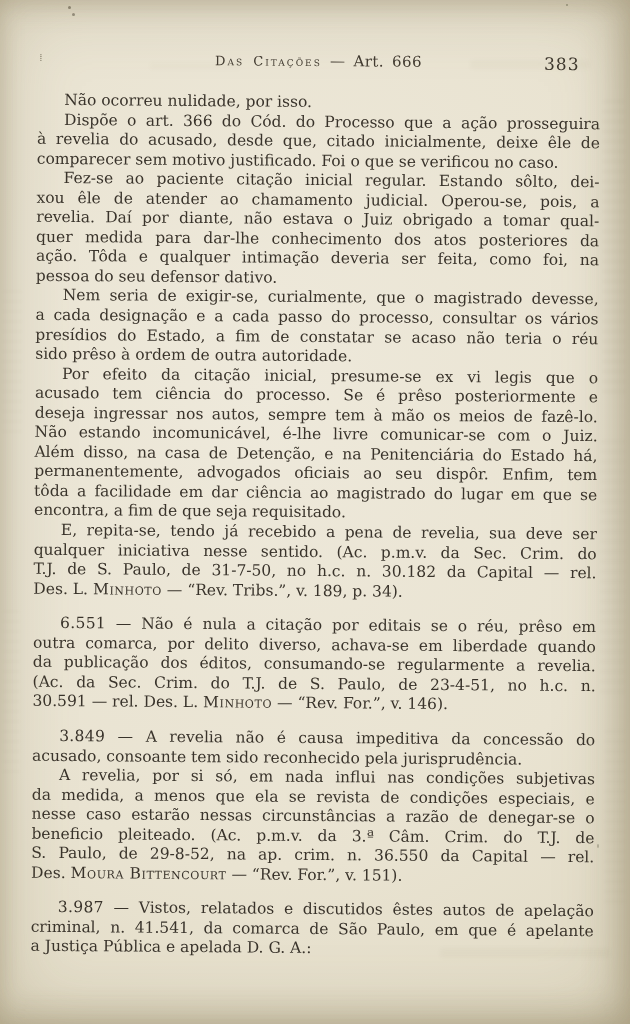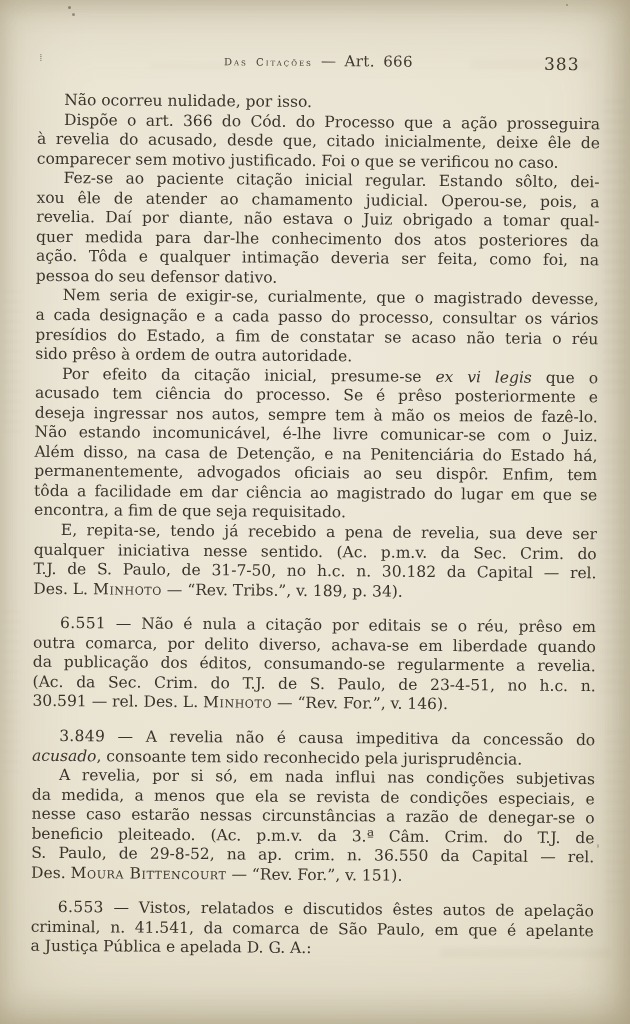--- a/index.html
+++ b/index.html
@@ -36,40 +36,40 @@
   }
   .header{
     position:absolute;top:52px;left:34px;width:562px;height:24px;
     font-size:15px;letter-spacing:.4px;
   }
   .running-title{
     position:absolute;left:0;right:0;text-align:center;
     color:#423b31;word-spacing:3px;
   }
   .running-title .sc-big{
-    font-variant:small-caps;letter-spacing:2px;font-size:10px;
+    font-variant:small-caps;letter-spacing:2px;font-size:13px;
   }
   .page-number{
     position:absolute;right:20px;top:0;font-size:17px;color:#3b352c;
     letter-spacing:1px;
   }
   .margin-mark{
     position:absolute;left:2px;top:2px;font-size:10px;color:#55503f;
     opacity:.75;letter-spacing:0;
   }
   .body-text{
     position:absolute;top:93px;left:34px;width:563px;
     font-size:15.5px;line-height:19.55px;color:var(--ink);
   }
   .para{margin:0;}
   .para.section{margin-top:15px;}
   .line{text-align:justify;}
   .line.fill{text-align-last:justify;-moz-text-align-last:justify;}
   .line.first{padding-left:27px;}
-  .i{font-style:italic;}
+  .i{}
   .sc{font-variant:small-caps;letter-spacing:.6px;}
   .b{font-weight:normal;letter-spacing:.3px;}
   
   .smudge{
     position:absolute;background:rgba(107,103,72,.55);
     border-radius:3px;filter:blur(2.2px);pointer-events:none;
   }
   .smudge.rows{
     background:repeating-linear-gradient(180deg, rgba(107,103,72,.55) 0 3px, transparent 3px 10px);
     filter:blur(1.6px);
@@ -143,21 +143,21 @@
         </div>
         <div class="para">
           <div class="line first fill"><span>A revelia, por si só, em nada influi nas condições subjetivas</span></div>
           <div class="line fill"><span>da medida, a menos que ela se revista de condições especiais, e</span></div>
           <div class="line fill"><span>nesse caso estarão nessas circunstâncias a razão de denegar-se o</span></div>
           <div class="line fill"><span>beneficio pleiteado.  (Ac. p.m.v. da 3.ª Câm. Crim. do T.J. de</span></div>
           <div class="line fill"><span>S. Paulo, de 29-8-52, na ap. crim. n. 36.550 da Capital — rel.</span></div>
           <div class="line"><span>Des. </span><span class="sc">Moura Bittencourt</span><span> — “Rev. For.”, v. 151).</span></div>
         </div>
         <div class="para section">
-          <div class="line first fill"><span class="b">6.553</span><span> — Vistos, relatados e discutidos êstes autos de apelação</span></div>
+          <div class="line first fill"><span class="b">3.987</span><span> — Vistos, relatados e discutidos êstes autos de apelação</span></div>
           <div class="line fill"><span>criminal, n. 41.541, da comarca de São Paulo, em que é apelante</span></div>
           <div class="line"><span>a Justiça Pública e apelada D. G. A.:</span></div>
         </div>
       </div>
 
   </div>
 
   <div class="smudge rows" style="left:602px;top:100px;width:24px;height:300px;opacity:.06;"></div>
   <div class="smudge rows" style="left:600px;top:440px;width:26px;height:260px;opacity:.055;"></div>
   <div class="smudge rows" style="left:604px;top:730px;width:22px;height:180px;opacity:.05;"></div>

